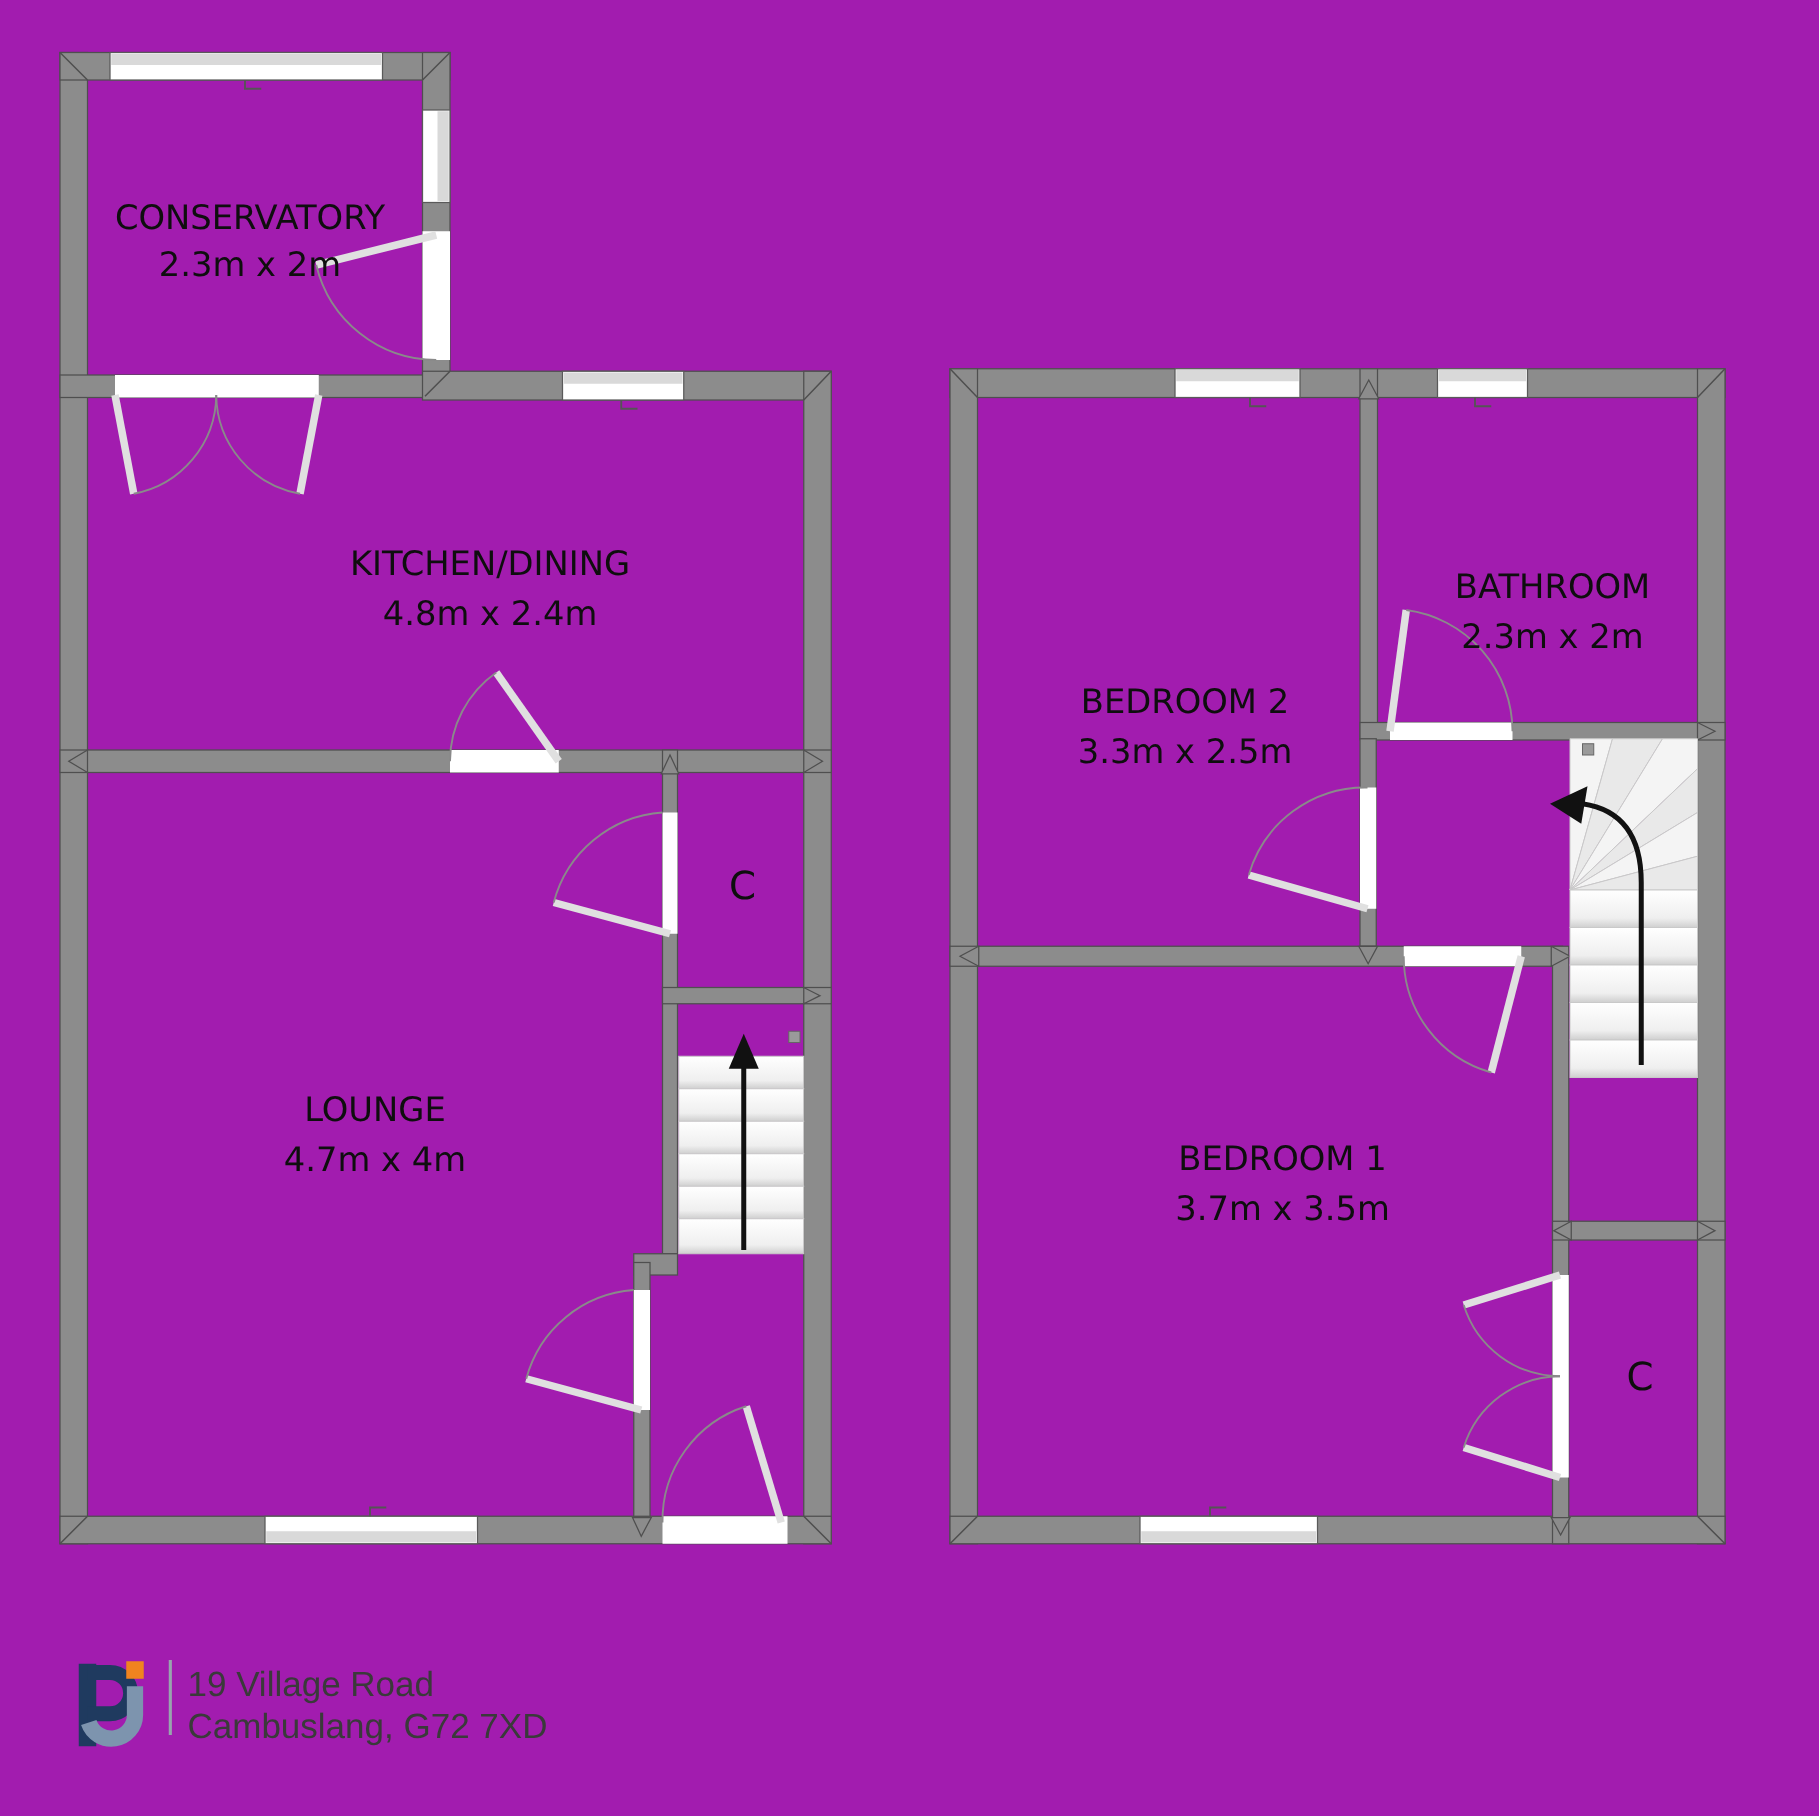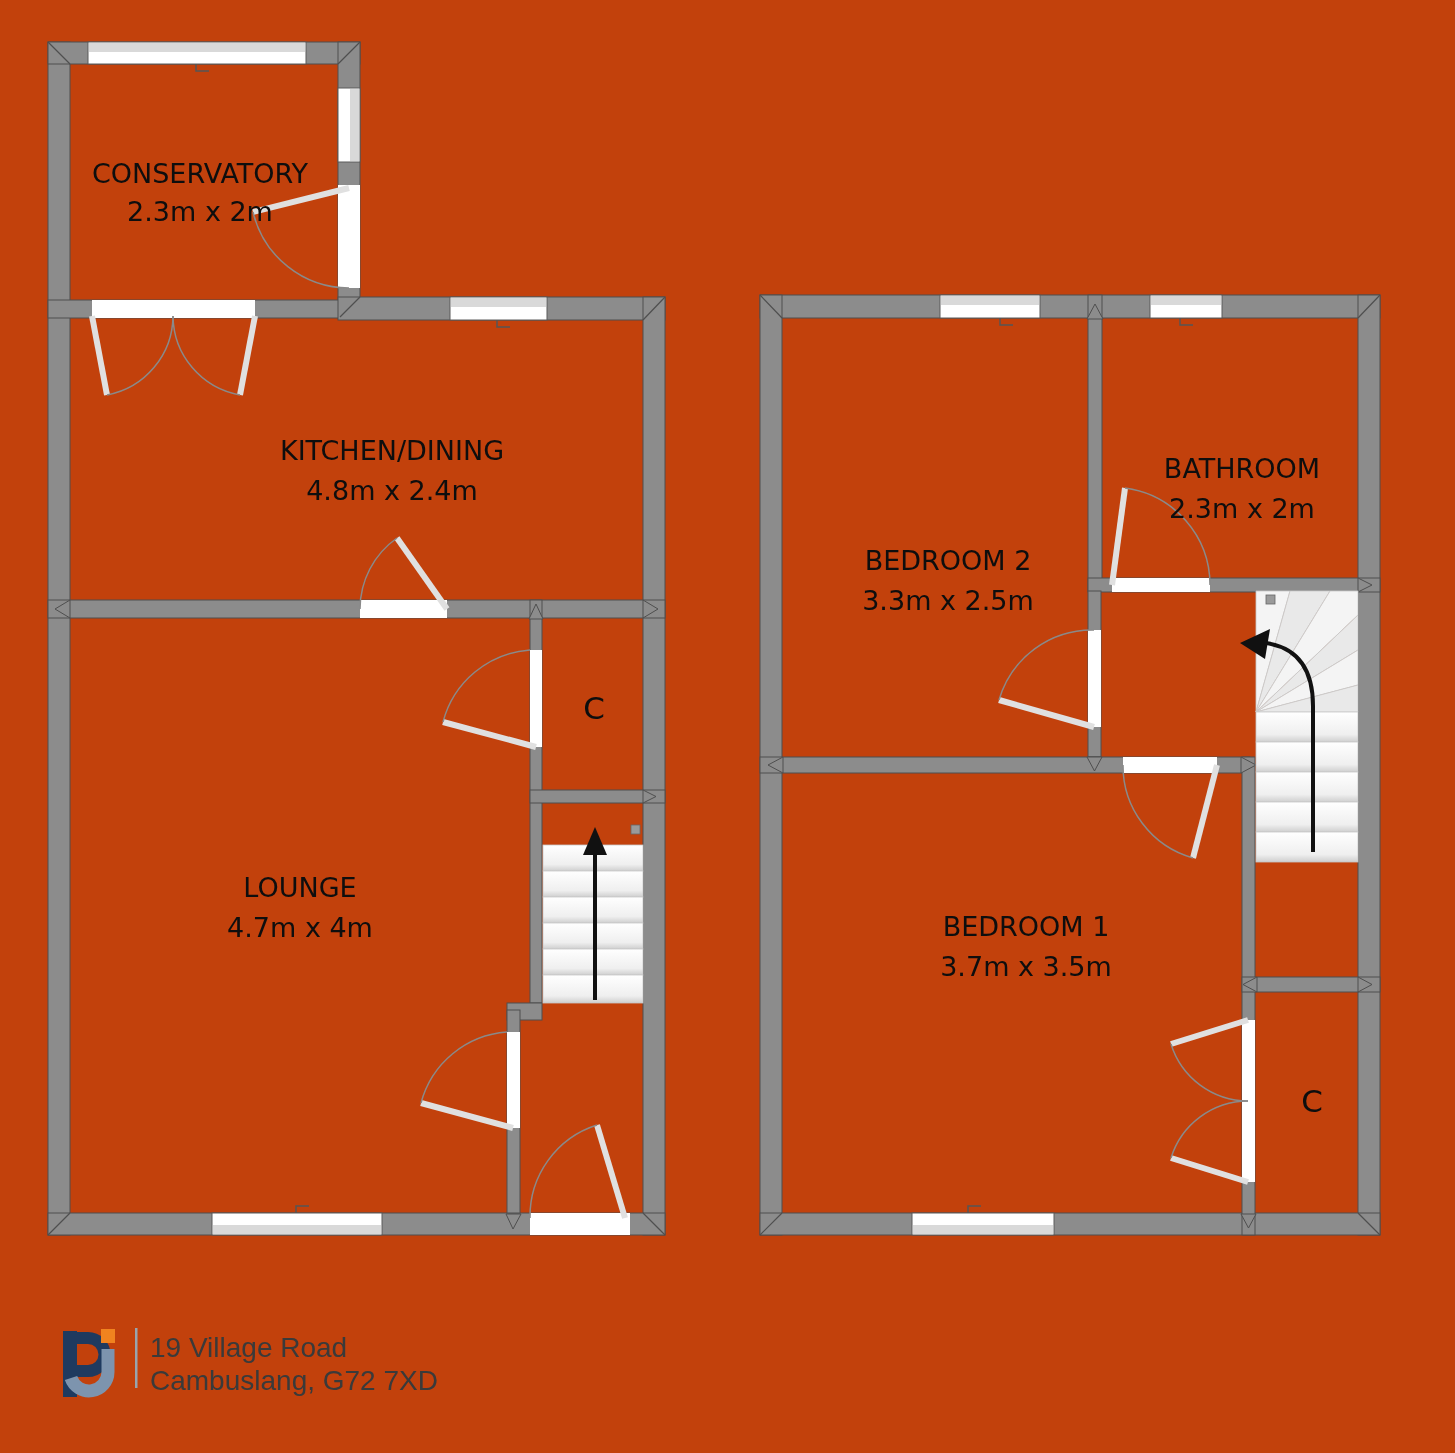--- a/index.html
+++ b/index.html
@@ -1,16 +1,16 @@
 <!DOCTYPE html>
 <html><head>
 <meta charset="utf-8">
 <style>
   html,body{margin:0;padding:0;background:#ffffff;}
-  .page{position:relative;width:1455px;height:1453px;background:#c2410c;overflow:hidden;}
+  .page{position:relative;width:1455px;height:1453px;background:#a21caf;overflow:hidden;}
   svg{position:absolute;left:0;top:0;}
   svg text{font-family:"DejaVu Sans","Liberation Sans",sans-serif;fill:#0e0e0e;}
   text.room{font-size:27px;text-anchor:middle;}
   text.closet{font-size:31px;text-anchor:middle;}
   text.addr{font-family:"Liberation Sans",sans-serif;font-size:28px;fill:#3a3a3a;text-anchor:start;}
   .wall{fill:#8c8c8c;stroke:#4f4f4f;stroke-width:1;}
   .jt{fill:#8c8c8c;stroke:#4f4f4f;stroke-width:1;}
   .opening{fill:#ffffff;stroke:none;}
   .winbox{fill:#ffffff;stroke:#5a5a5a;stroke-width:1;}
   .winband{fill:#d9d9d9;stroke:none;}

